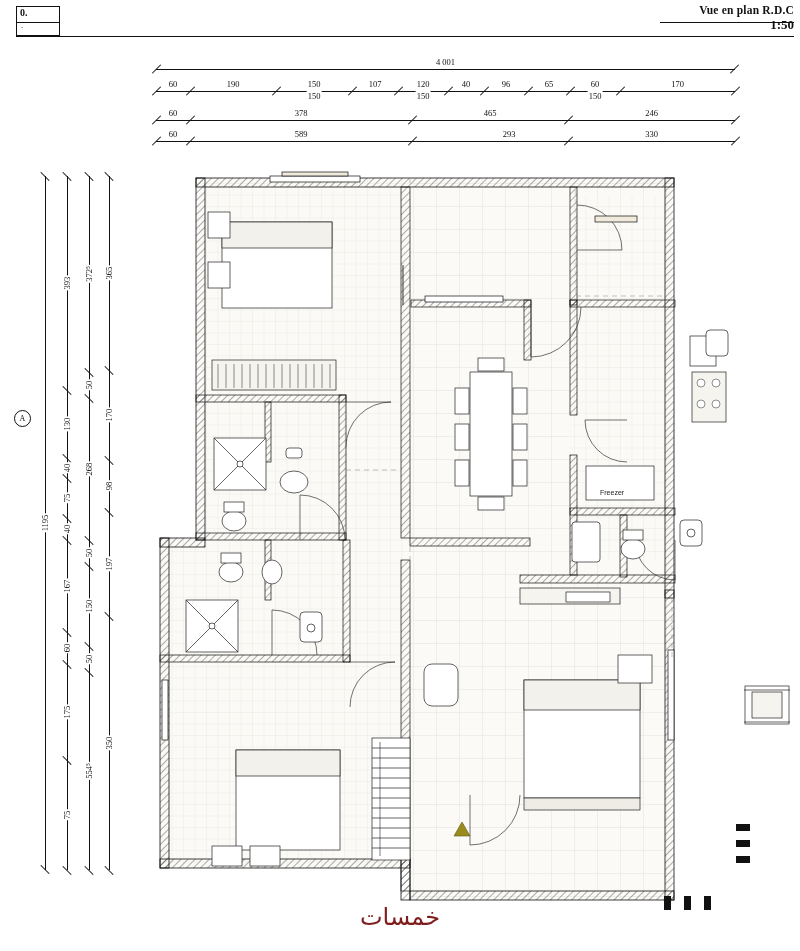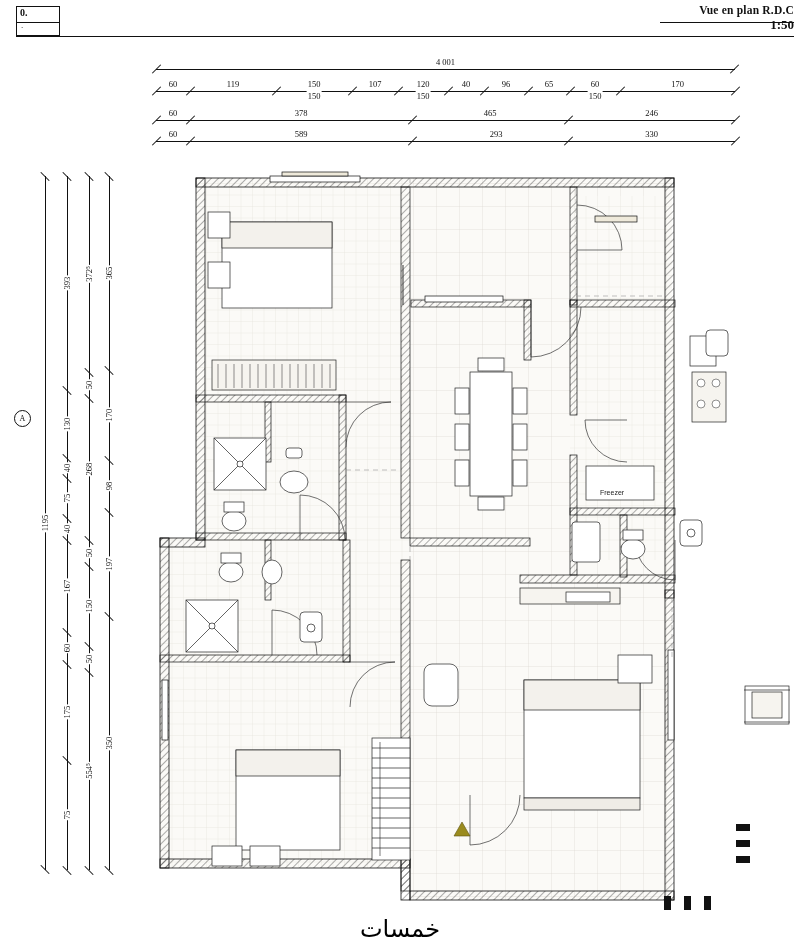--- a/index.html
+++ b/index.html
@@ -141,23 +141,23 @@
     font-size: 8px;
     text-align: center;
     line-height: 15px;
     background: #fff;
   }
 
   .wm {
     position: absolute;
     left: 50%;
     transform: translateX(-50%);
-    bottom: 8px;
+    bottom: 20px;
     font-size: 24px;
-    color: #000000;
+    color: #7f1d1d;
     font-family: "DejaVu Sans", sans-serif;
     letter-spacing: 2px;
   }
   .roomlabel {
     position: absolute;
     font-size: 7px;
     font-family: "Liberation Sans", sans-serif;
     color: #222;
   }
 </style>
@@ -190,21 +190,21 @@
       <div class="tick" style="left:120px"></div>
       <div class="tick" style="left:196px"></div>
       <div class="tick" style="left:242px"></div>
       <div class="tick" style="left:292px"></div>
       <div class="tick" style="left:328px"></div>
       <div class="tick" style="left:372px"></div>
       <div class="tick" style="left:414px"></div>
       <div class="tick" style="left:464px"></div>
       <div class="tick" style="left:579px"></div>
       <div class="dimtxt" style="left:17px">60</div>
-      <div class="dimtxt" style="left:77px">119</div>
+      <div class="dimtxt" style="left:77px">190</div>
       <div class="dimtxt" style="left:158px">150</div>
       <div class="dimtxt below" style="left:158px">150</div>
       <div class="dimtxt" style="left:219px">107</div>
       <div class="dimtxt" style="left:267px">120</div>
       <div class="dimtxt below" style="left:267px">150</div>
       <div class="dimtxt" style="left:310px">40</div>
       <div class="dimtxt" style="left:350px">96</div>
       <div class="dimtxt" style="left:393px">65</div>
       <div class="dimtxt" style="left:439px">60</div>
       <div class="dimtxt below" style="left:439px">150</div>
@@ -224,21 +224,21 @@
     </div>
     <div class="dimchain" style="left: 156px; top: 134px; width: 579px;">
       <div class="dimline"></div>
       <div class="tick" style="left:0px"></div>
       <div class="tick" style="left:34px"></div>
       <div class="tick" style="left:256px"></div>
       <div class="tick" style="left:412px"></div>
       <div class="tick" style="left:579px"></div>
       <div class="dimtxt" style="left:17px">60</div>
       <div class="dimtxt" style="left:145px">589</div>
-      <div class="dimtxt" style="left:340px">293</div>
+      <div class="dimtxt" style="left:353px">293</div>
       <div class="dimtxt" style="left:495.5px">330</div>
     </div>
     <div class="vdimchain" style="left: 60px; top: 176px; height: 694px;">
       <div class="vdimline"></div>
       <div class="vtick" style="top:0px"></div>
       <div class="vtick" style="top:214px"></div>
       <div class="vtick" style="top:282px"></div>
       <div class="vtick" style="top:302px"></div>
       <div class="vtick" style="top:342px"></div>
       <div class="vtick" style="top:364px"></div>

